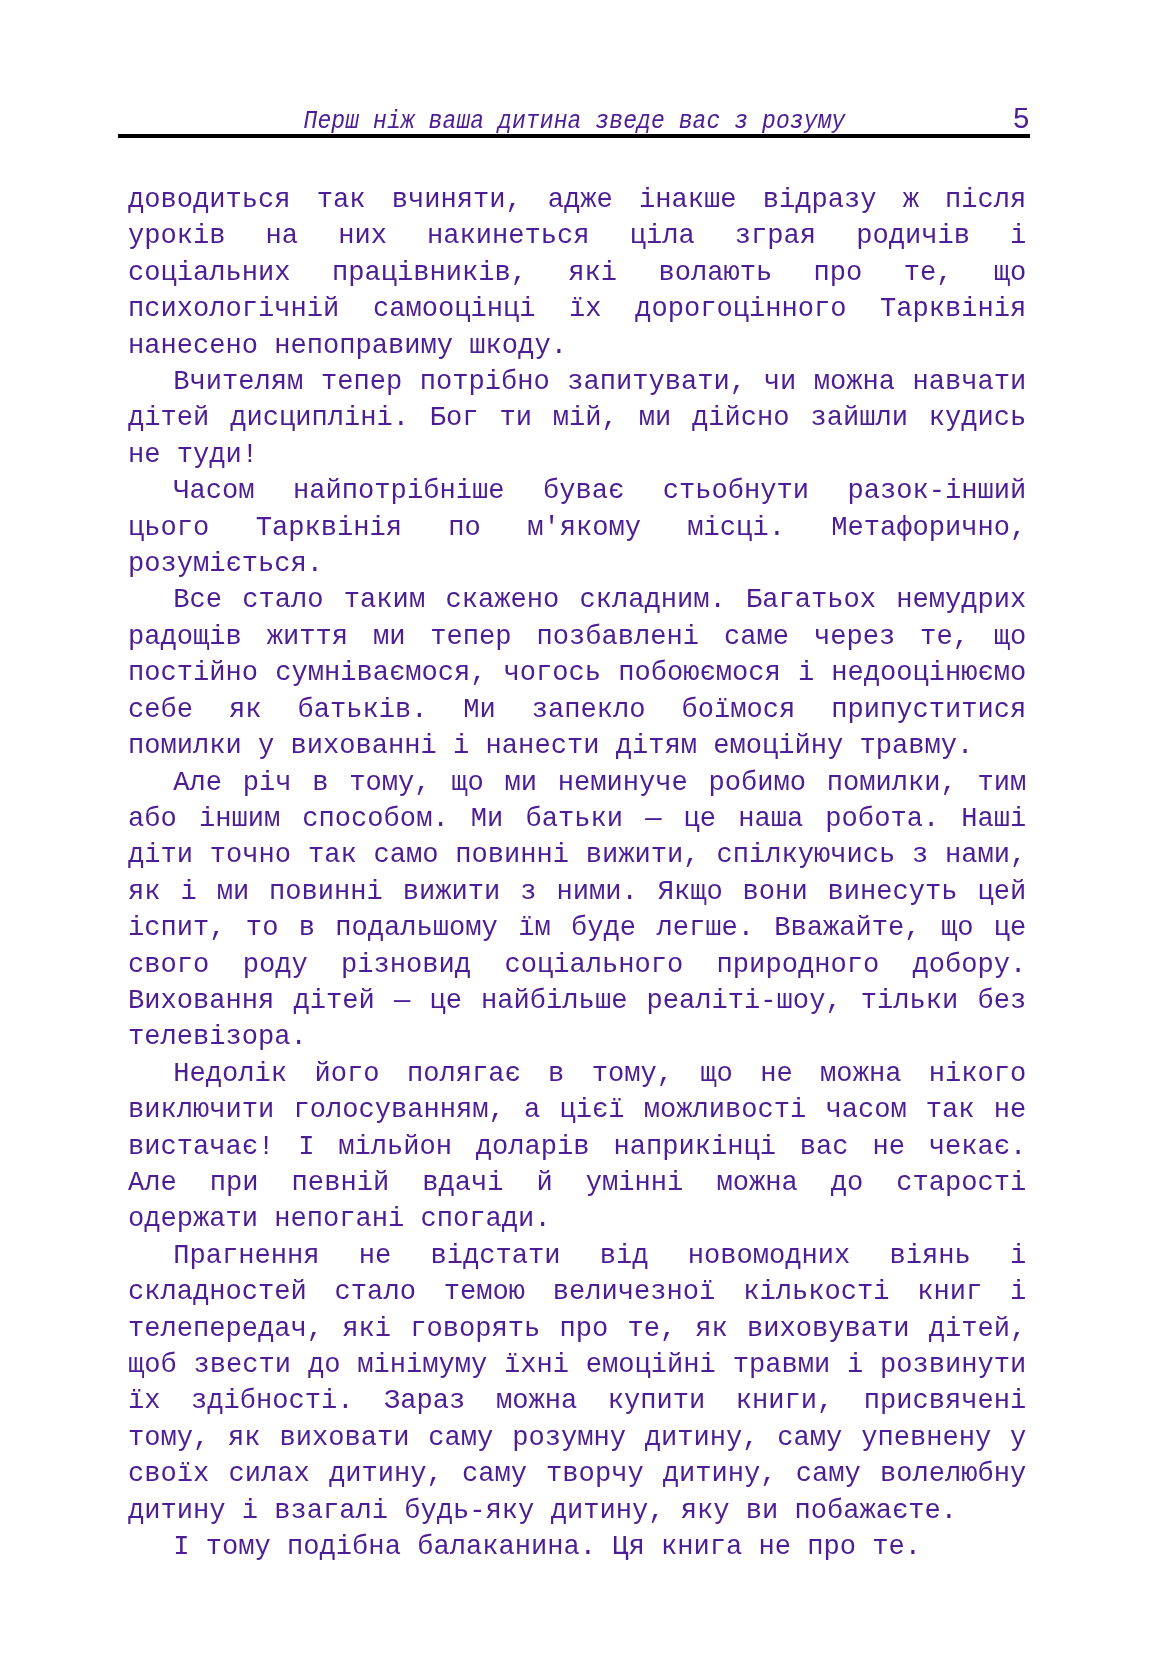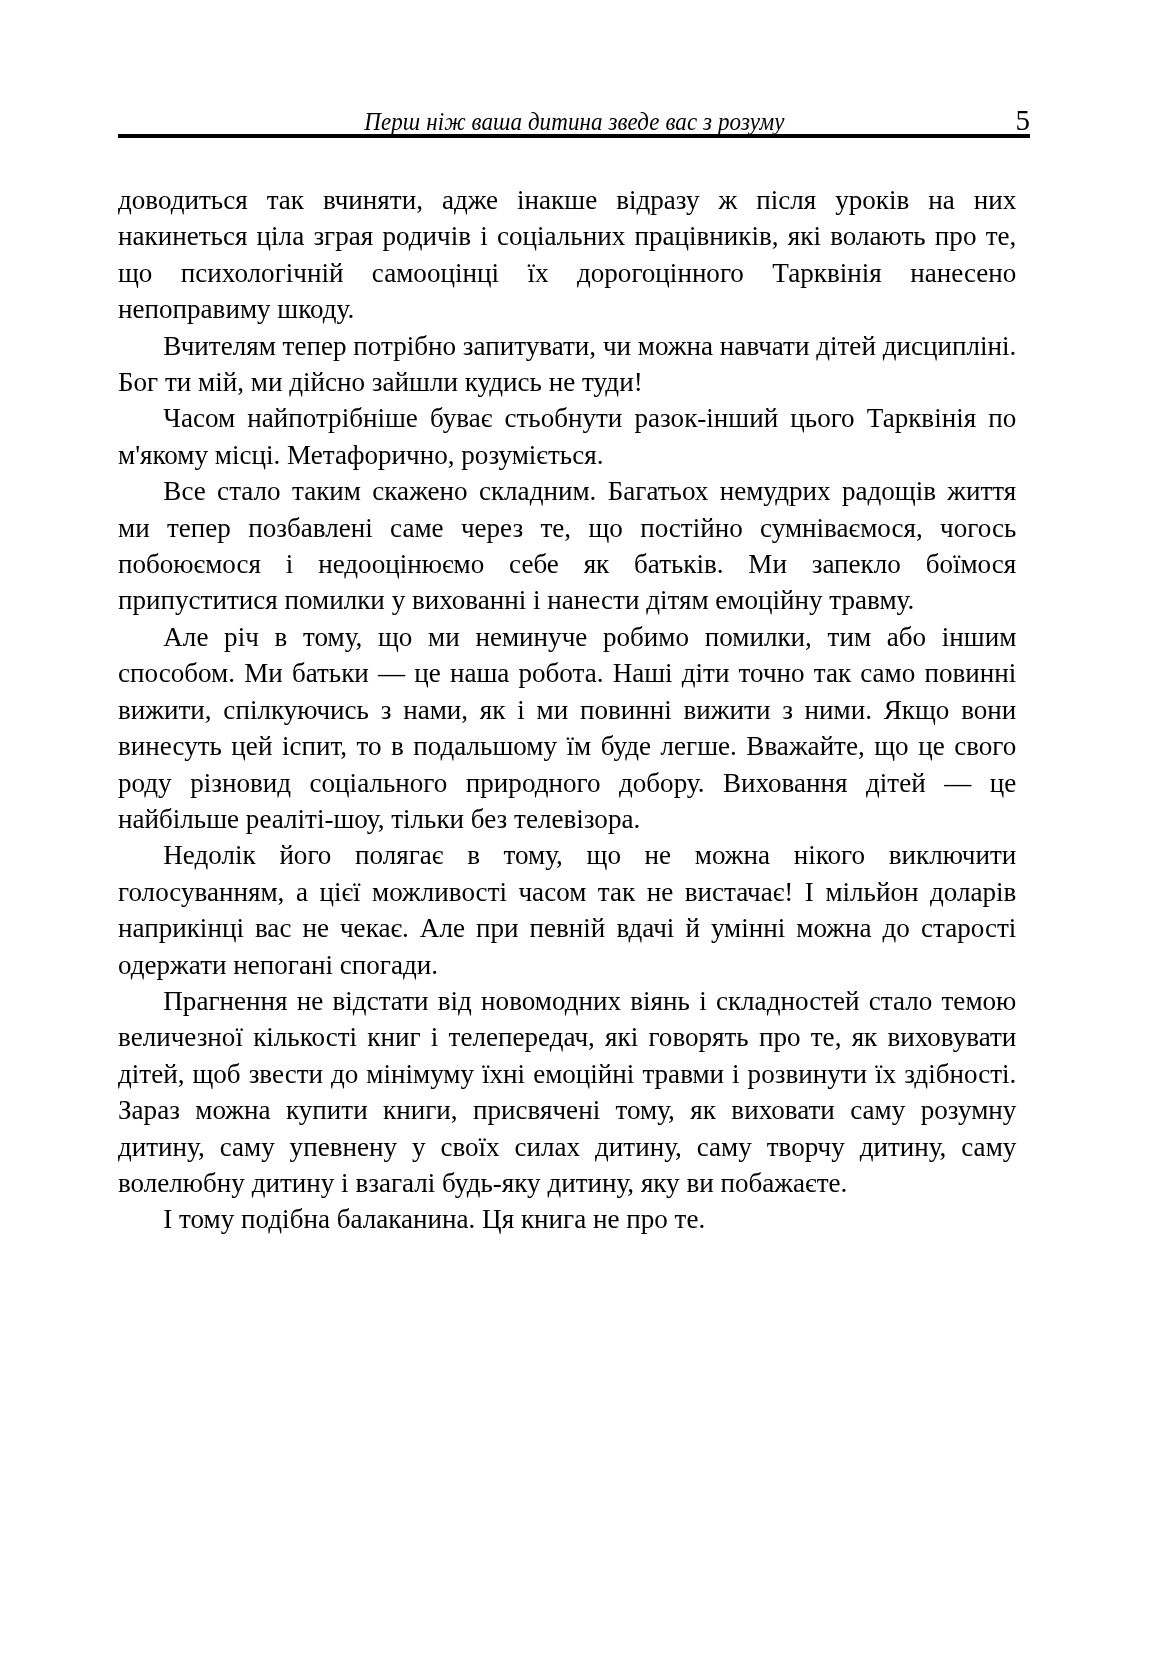--- a/index.html
+++ b/index.html
@@ -9,22 +9,22 @@
     background: #ffffff;
   }
 
   .page {
     position: relative;
     width: 1049px;
     height: 1654px;
     background: #ffffff;
     box-sizing: border-box;
     overflow: hidden;
-    font-family: Liberation Serif, serif;
-    color: #000000;
+    font-family: Liberation Mono, monospace;
+    color: #4c1d95;
   }
 
   
   .running-head {
     position: absolute;
     left: 118px;
     top: 96px;
     width: 912px;
     height: 38px;
     display: flex;
@@ -56,21 +56,21 @@
     left: 118px;
     top: 134px;
     width: 912px;
     height: 4px;
     background: #000000;
   }
 
   
   .text-column {
     position: absolute;
-    left: 118px;
+    left: 128px;
     top: 182px;
     width: 912px;
   }
 
   .para {
     margin: 0;
     font-size: 27.5px;
     line-height: 36.4px;
     text-align: justify;
     text-justify: inter-word;

